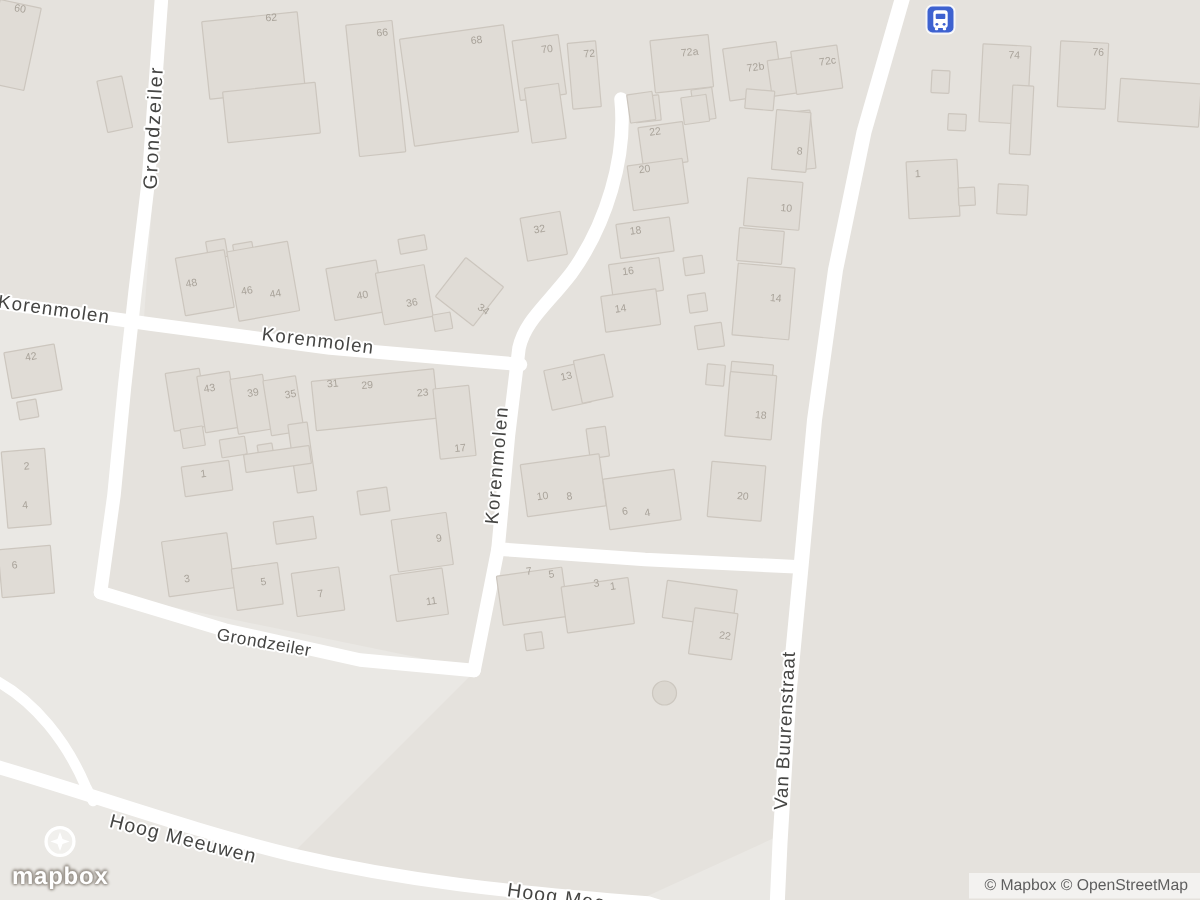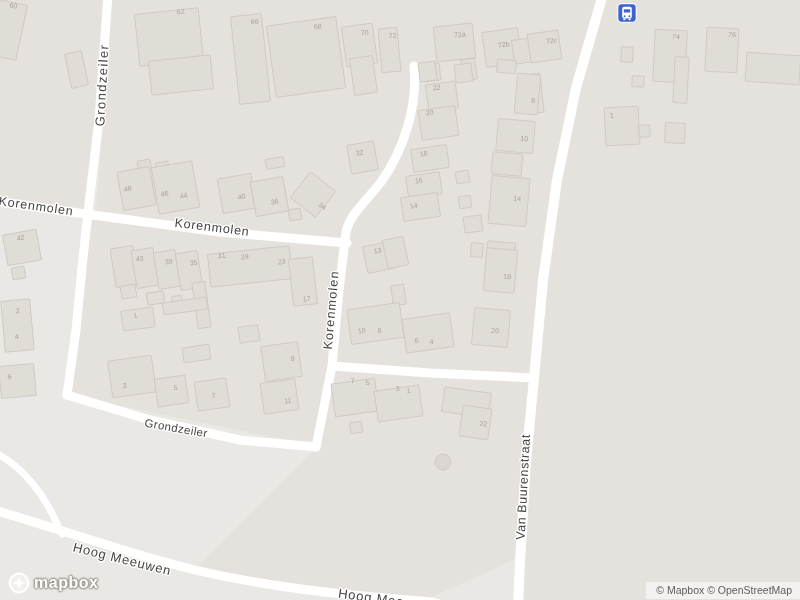--- a/index.html
+++ b/index.html
@@ -1,20 +1,20 @@
 <!DOCTYPE html>
 <html><head>
 <meta charset="utf-8">
 <style>
   html,body{margin:0;padding:0;}
   #stage{position:relative;width:800px;height:600px;overflow:hidden;background:#eae8e4;
          font-family:"Liberation Sans",sans-serif;}
   #map-svg{position:absolute;left:0;top:0;display:block;}
   #logo{position:absolute;left:8px;bottom:6px;display:flex;align-items:center;gap:4px;
-        cursor:pointer;user-select:none;}
+        cursor:pointer;user-select:none;flex-direction:column;}
   #logo .logo-text{color:#fff;font-weight:bold;font-size:16px;letter-spacing:.5px;
         text-shadow:0 0 1px #9a948c,0 1px 2px #9a948c,1px 0 2px #9a948c,-1px 0 2px #9a948c,0 -1px 2px #9a948c;}
   #attribution{position:absolute;right:0;bottom:1px;background:rgba(255,255,255,.55);
         padding:2px 8px 3px 10px;font-size:10.5px;color:#5e5e5e;white-space:nowrap;margin-left:40px;}
 </style>
 </head>
 <body>
 
 <div id="stage">
   <svg id="map-svg" width="800" height="600" viewBox="0 0 800 600">

